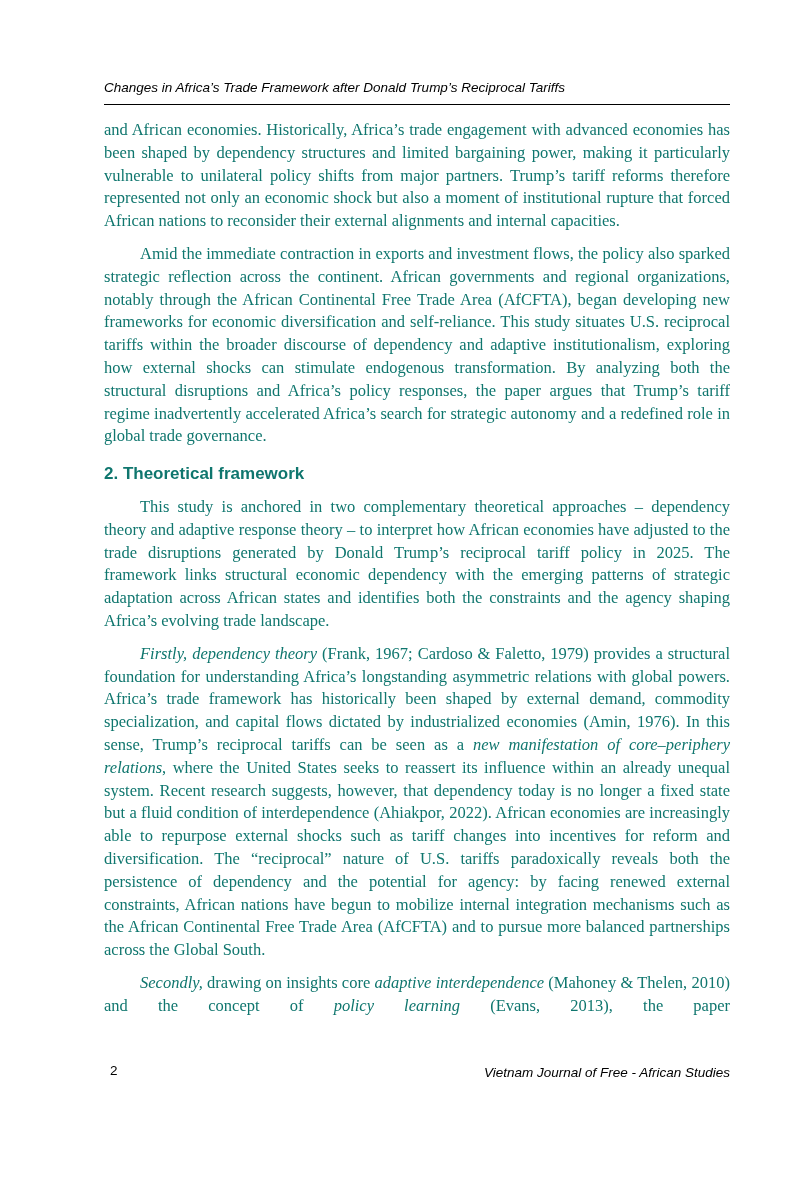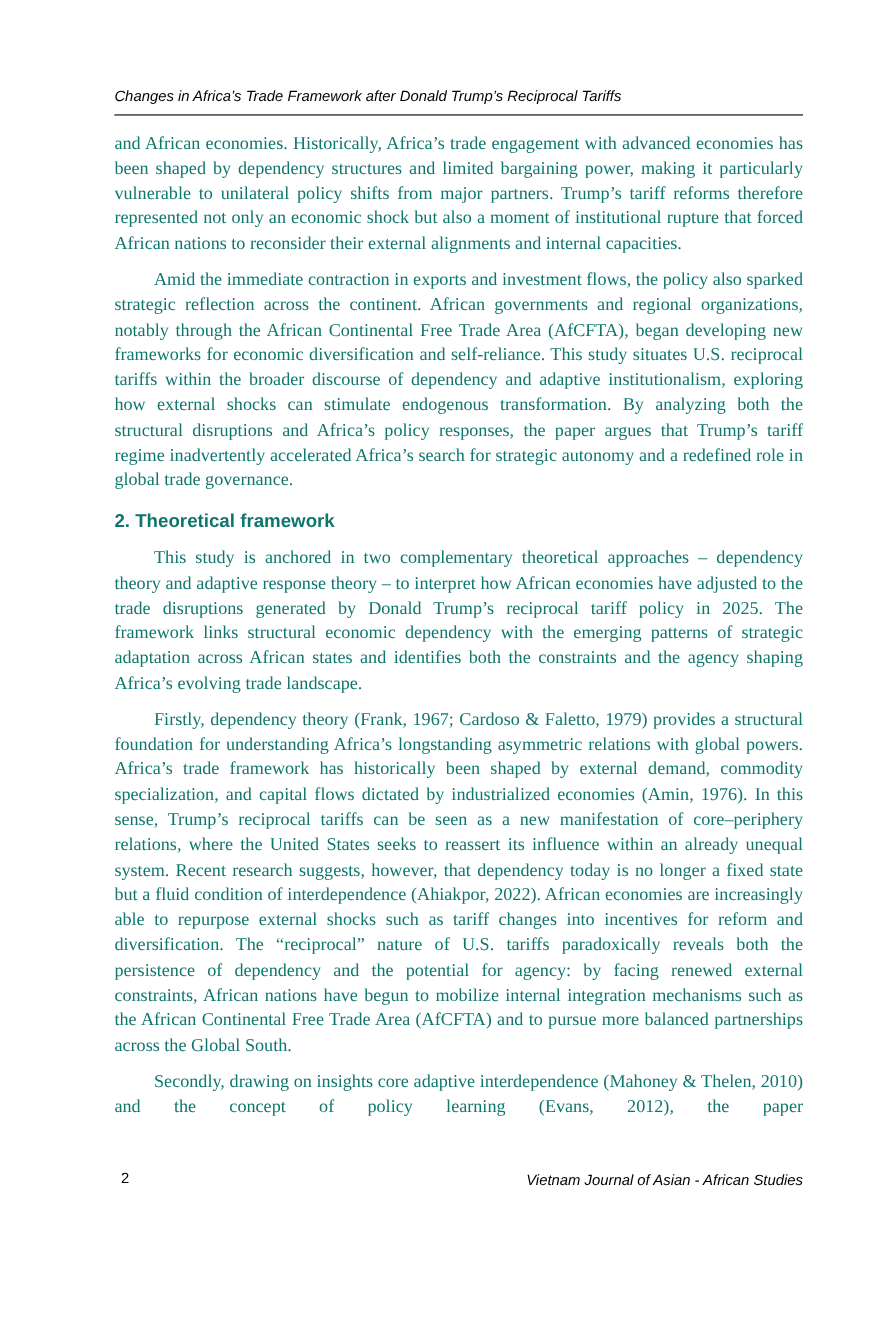--- a/index.html
+++ b/index.html
@@ -37,20 +37,21 @@
     margin: 0 0 10px 0;
     text-align: justify;
   }
   .body-para.indent {
     text-indent: 36px;
   }
   .body-para.justify-last {
     text-align-last: justify;
   }
   .italic {
+    font-style: italic;
   }
   .section-heading {
     font-family: Liberation Sans, sans-serif;
     font-size: 17px;
     font-weight: bold;
     margin: 15px 0 10px 0;
   }
   .page-footer {
     position: absolute;
     left: 104px;
@@ -81,23 +82,23 @@
   <header class="running-head">
     <span>Changes in Africa’s Trade Framework after Donald Trump’s Reciprocal Tariffs</span>
   </header>
 
   <main class="document-body">
       <p class="body-para"><span>and African economies. Historically, Africa’s trade engagement with advanced economies has been shaped by dependency structures and limited bargaining power, making it particularly vulnerable to unilateral policy shifts from major partners. Trump’s tariff reforms therefore represented not only an economic shock but also a moment of institutional rupture that forced African nations to reconsider their external alignments and internal capacities.</span></p>
       <p class="body-para indent"><span>Amid the immediate contraction in exports and investment flows, the policy also sparked strategic reflection across the continent. African governments and regional organizations, notably through the African Continental Free Trade Area (AfCFTA), began developing new frameworks for economic diversification and self-reliance. This study situates U.S. reciprocal tariffs within the broader discourse of dependency and adaptive institutionalism, exploring how external shocks can stimulate endogenous transformation. By analyzing both the structural disruptions and Africa’s policy responses, the paper argues that Trump’s tariff regime inadvertently accelerated Africa’s search for strategic autonomy and a redefined role in global trade governance.</span></p>
       <h2 class="section-heading">2. Theoretical framework</h2>
       <p class="body-para indent"><span>This study is anchored in two complementary theoretical approaches – dependency theory and adaptive response theory – to interpret how African economies have adjusted to the trade disruptions generated by Donald Trump’s reciprocal tariff policy in 2025. The framework links structural economic dependency with the emerging patterns of strategic adaptation across African states and identifies both the constraints and the agency shaping Africa’s evolving trade landscape.</span></p>
       <p class="body-para indent"><span class="italic">Firstly, dependency theory</span><span> (Frank, 1967; Cardoso &amp; Faletto, 1979) provides a structural foundation for understanding Africa’s longstanding asymmetric relations with global powers. Africa’s trade framework has historically been shaped by external demand, commodity specialization, and capital flows dictated by industrialized economies (Amin, 1976). In this sense, Trump’s reciprocal tariffs can be seen as a </span><span class="italic">new manifestation of core–periphery relations</span><span>, where the United States seeks to reassert its influence within an already unequal system. Recent research suggests, however, that dependency today is no longer a fixed state but a fluid condition of interdependence (Ahiakpor, 2022). African economies are increasingly able to repurpose external shocks such as tariff changes into incentives for reform and diversification. The “reciprocal” nature of U.S. tariffs paradoxically reveals both the persistence of dependency and the potential for agency: by facing renewed external constraints, African nations have begun to mobilize internal integration mechanisms such as the African Continental Free Trade Area (AfCFTA) and to pursue more balanced partnerships across the Global South.</span></p>
-      <p class="body-para indent justify-last"><span class="italic">Secondly,</span><span> drawing on insights core </span><span class="italic">adaptive interdependence</span><span> (Mahoney &amp; Thelen, 2010) and the concept of </span><span class="italic">policy learning</span><span> (Evans, 2012), the paper</span></p>
+      <p class="body-para indent justify-last"><span class="italic">Secondly,</span><span> drawing on insights core </span><span class="italic">adaptive interdependence</span><span> (Mahoney &amp; Thelen, 2010) and the concept of </span><span class="italic">policy learning</span><span> (Evans, 2013), the paper</span></p>
     </main>
 
   <footer class="page-footer">
     <div class="page-number">2</div>
     <div class="journal-info">
-      <div>Vietnam Journal of Asian - African Studies</div>
+      <div>Vietnam Journal of Free - African Studies</div>
     </div>
   </footer>
 
 </div>
 
 </body></html>

